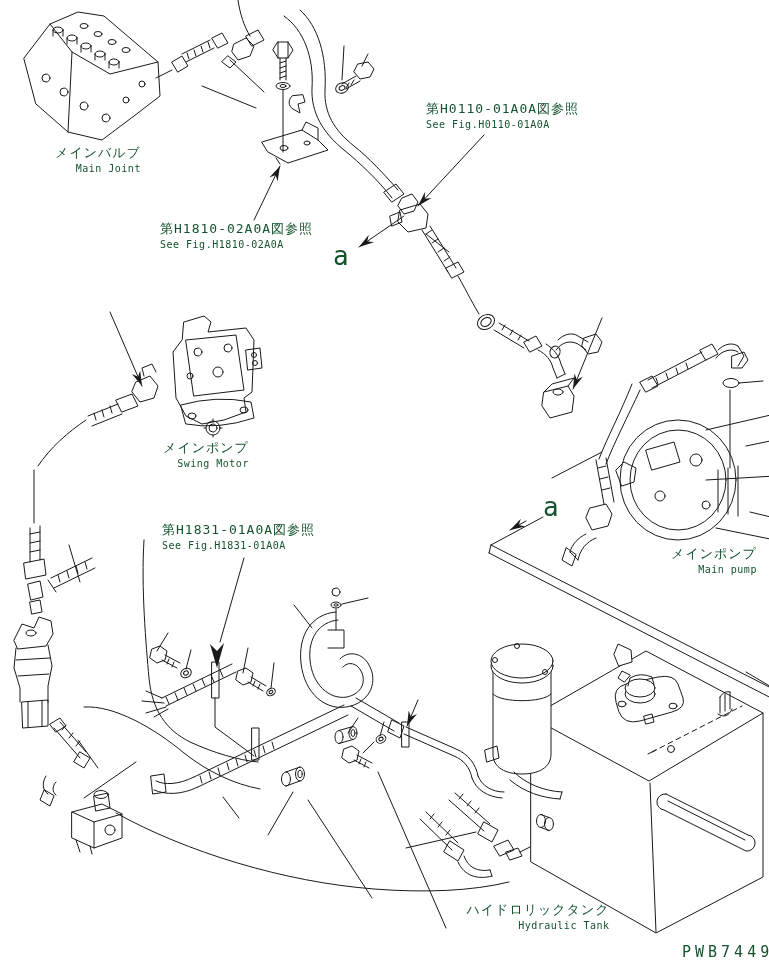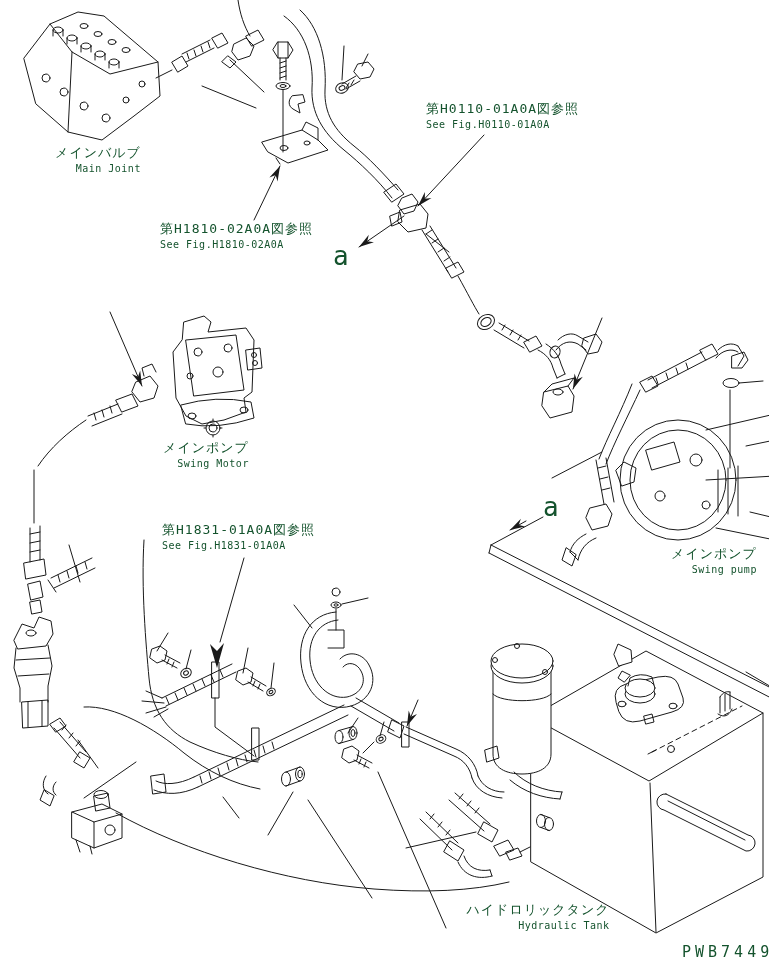--- a/index.html
+++ b/index.html
@@ -431,21 +431,21 @@
 <div class="lbl ctr" style="left:92px;top:145px">
   <div class="jp">メインバルブ</div>
   <div class="en">Main Joint</div>
 </div>
 <div class="lbl ctr" style="left:200px;top:440px">
   <div class="jp">メインポンプ</div>
   <div class="en">Swing Motor</div>
 </div>
 <div class="lbl ctr" style="left:708px;top:546px">
   <div class="jp">メインポンプ</div>
-  <div class="en">Swing pump</div>
+  <div class="en">Main pump</div>
 </div>
 <div class="lbl ctr" style="left:532px;top:902px">
   <div class="jp">ハイドロリックタンク</div>
   <div class="en">Hydraulic Tank</div>
 </div>
 
 <div class="a-mark" style="left:327px;top:243px">a</div>
 <div class="a-mark" style="left:537px;top:494px">a</div>
 
 <div class="pn" style="left:676px;top:943px">PWB7449</div>

